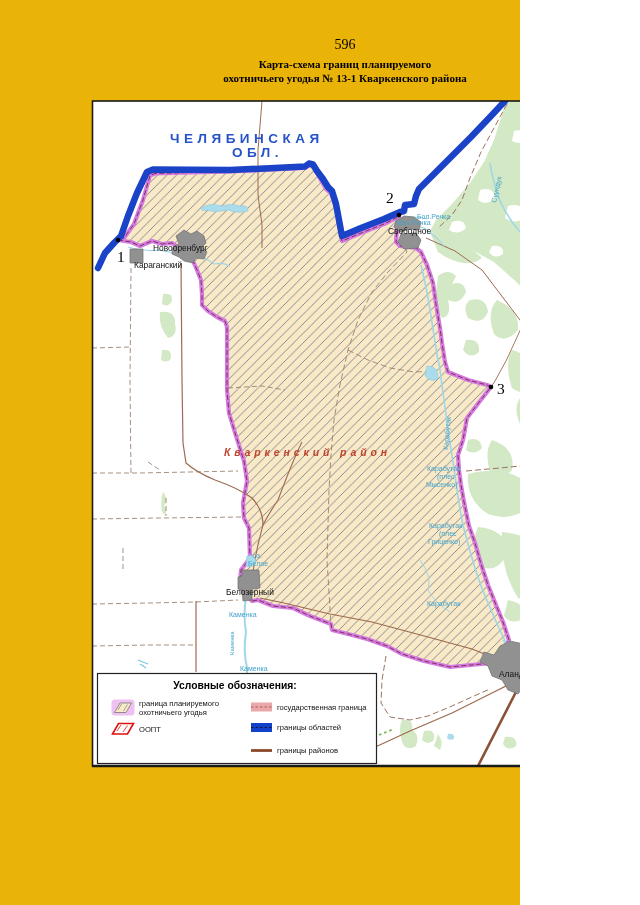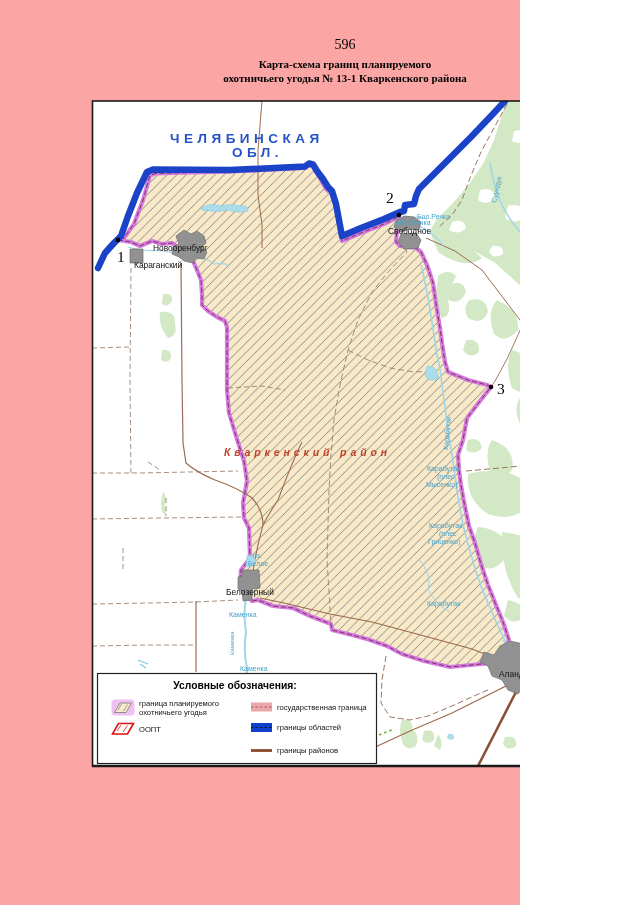--- a/index.html
+++ b/index.html
@@ -1,16 +1,16 @@
 <!DOCTYPE html>
 <html><head>
 <meta charset="utf-8">
 <style>
   html,body{margin:0;padding:0;background:#ffffff;}
-  #page{position:relative;width:520px;height:905px;background:#fca5a5;overflow:hidden;font-family:"Liberation Sans",sans-serif;}
+  #page{position:relative;width:520px;height:905px;background:#eab308;overflow:hidden;font-family:"Liberation Sans",sans-serif;}
   .ts{font-family:"Liberation Serif",serif;}
 </style>
 </head>
 <body>
 <div id="page">
 
 <div class="ts" style="position:absolute;top:37px;left:0;width:690px;text-align:center;font-size:14px;color:#000;">596</div>
 
 <div class="ts" style="position:absolute;top:58px;left:0;width:690px;text-align:center;font-size:11px;font-weight:bold;color:#000;line-height:13.5px;">Карта-схема границ планируемого<br>охотничьего угодья № 13-1 Кваркенского района</div>
 <svg width="640" height="905" viewBox="0 0 640 905" style="position:absolute;left:0;top:0;" xmlns="http://www.w3.org/2000/svg">

